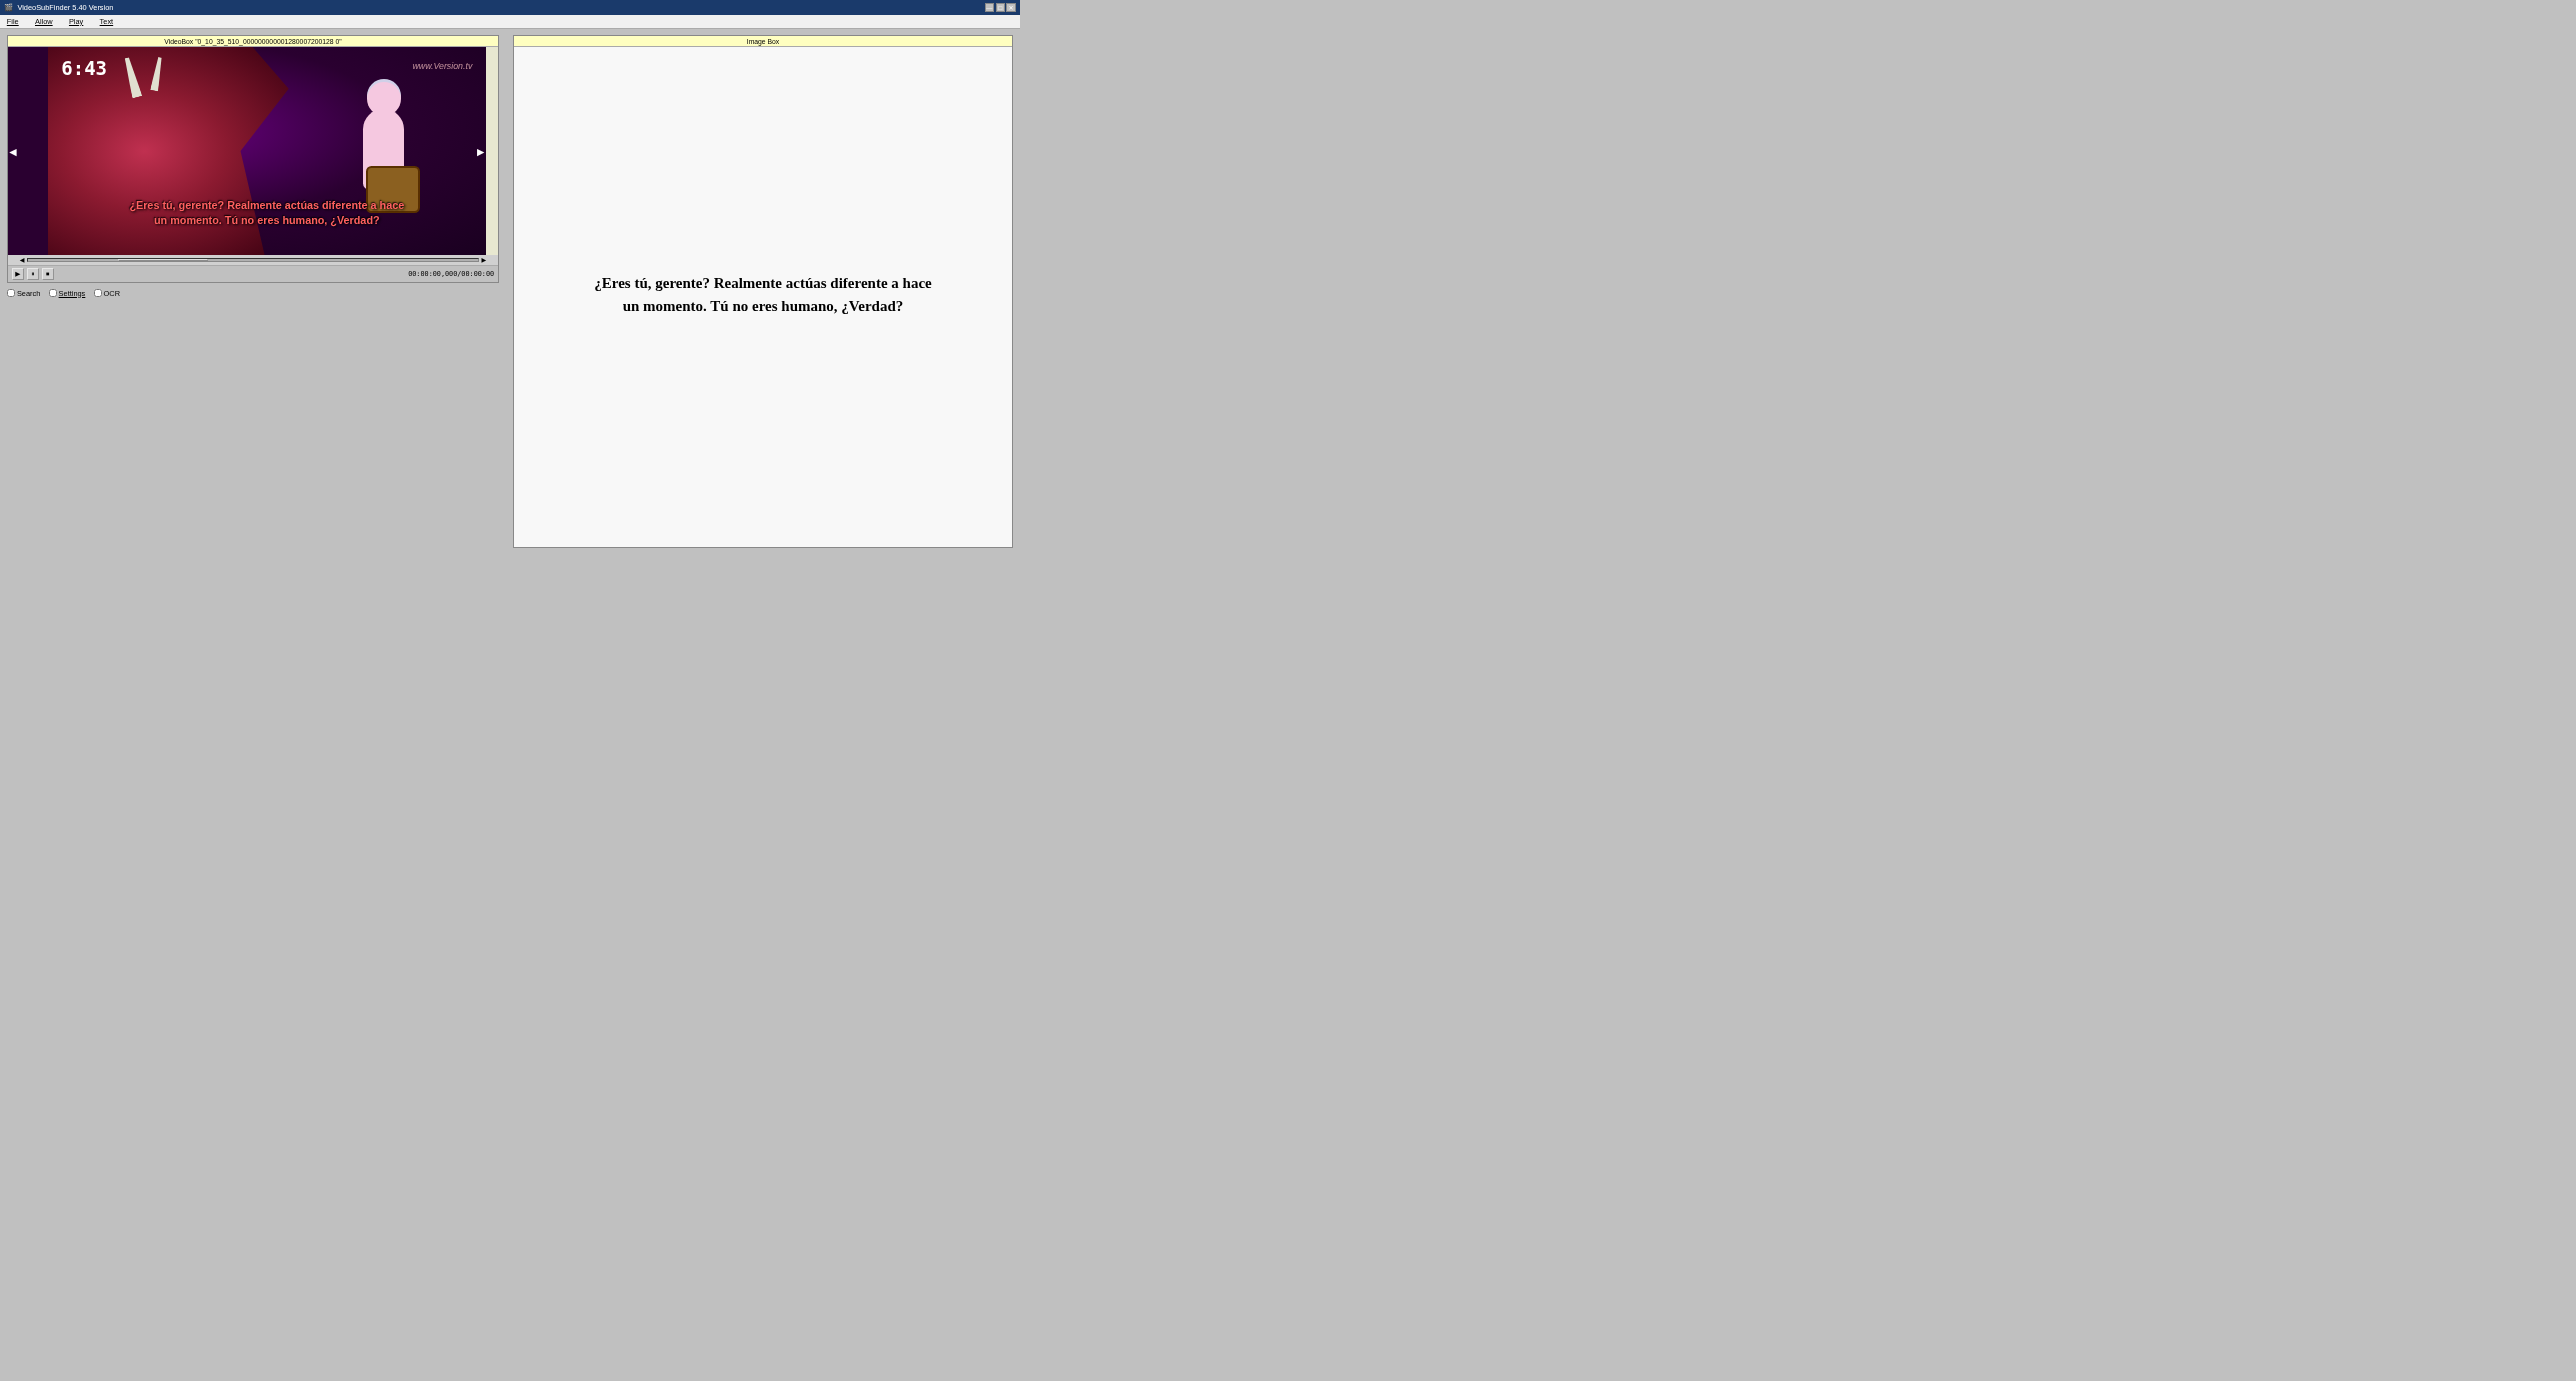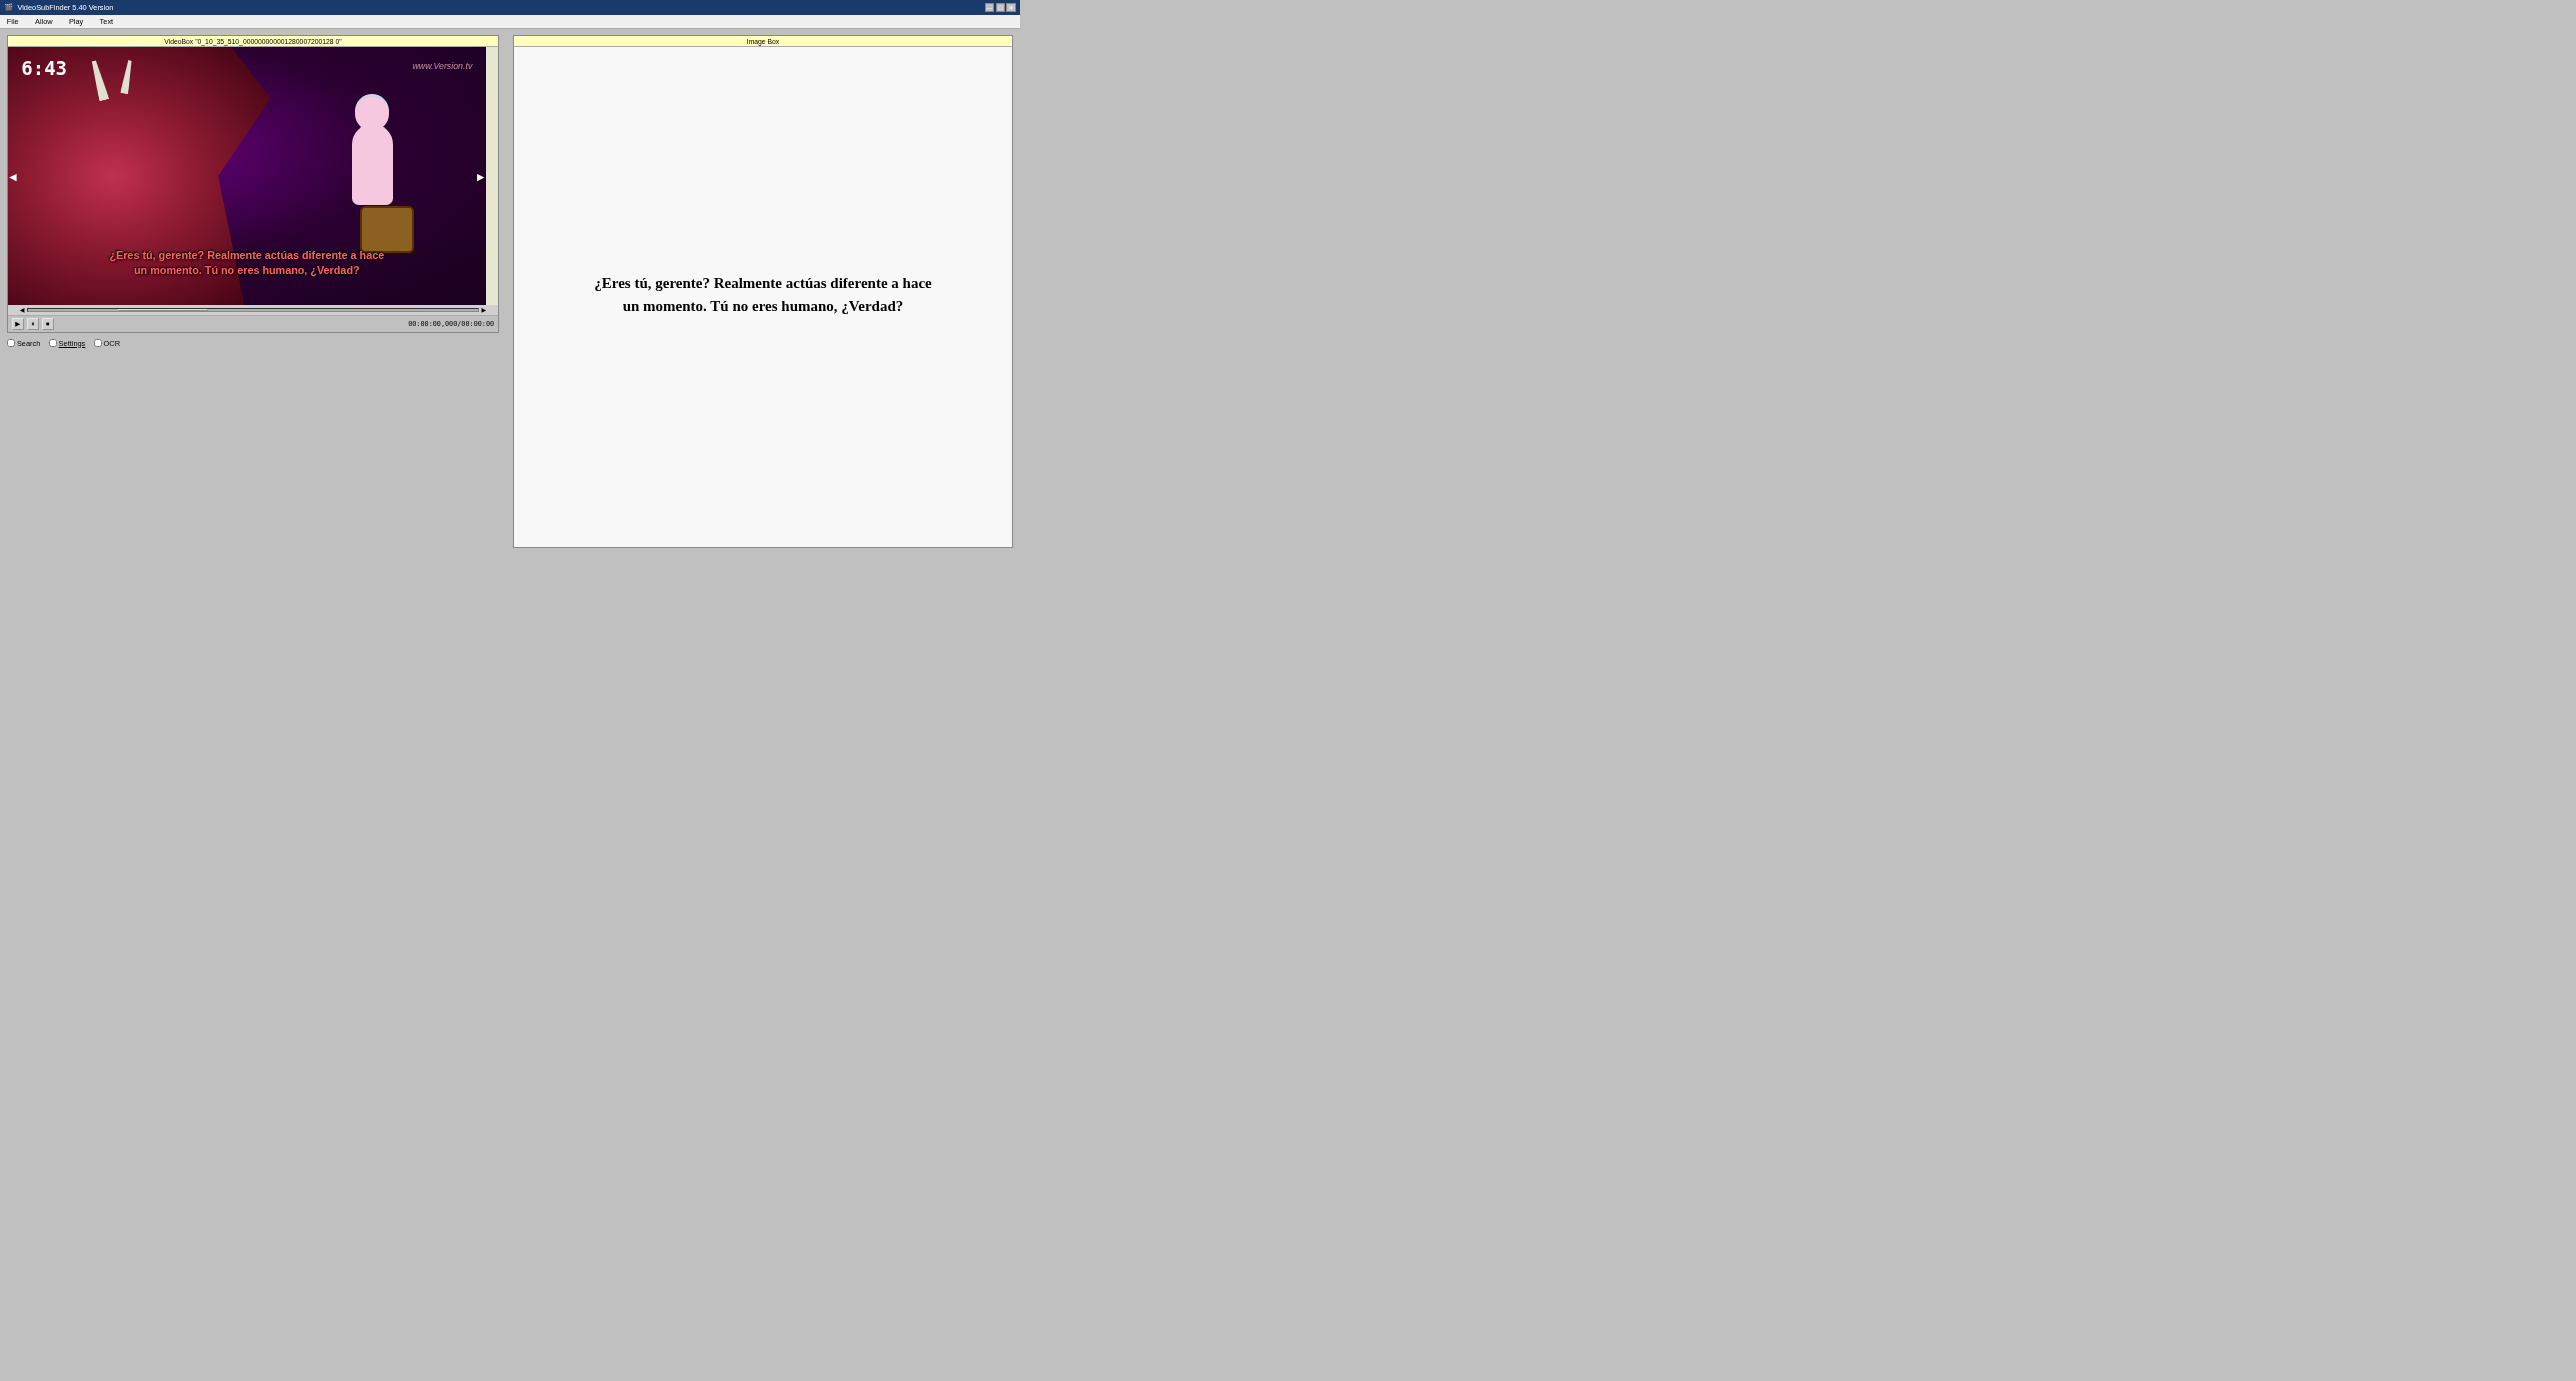--- a/index.html
+++ b/index.html
@@ -32,20 +32,21 @@
       cursor: pointer;
     }
     .menu-bar {
       background: #f0f0f0;
       height: 13.5px;
       display: flex;
       align-items: center;
       padding: 0 2.7px;
       gap: 8.1px;
       border-bottom: 0.7px solid #aaa;
+      text-decoration: underline;
     }
     .menu-item {
       font-size: 7.4px;
       cursor: pointer;
       padding: 1.4px 4.1px;
     }
     .main-content {
       display: flex;
       height: calc(548px - 28.4px);
     }
@@ -69,23 +70,24 @@
     .video-box-title {
       background: #ffffc0;
       text-align: center;
       padding: 1.4px;
       font-size: 6.8px;
       border-bottom: 0.7px solid #aaa;
     }
     .video-area {
       position: relative;
       width: 478px;
-      height: 258px;
+      height: 208px;
       background: #2a0030;
       overflow: hidden;
+      padding-left: 40px;
     }
     .video-bg {
       width: 100%;
       height: 100%;
       background: radial-gradient(ellipse at 30% 40%, #6a0080 0%, #2a0030 50%, #1a0020 100%);
       position: relative;
     }
     .video-monster {
       position: absolute;
       left: 0; top: 0;

